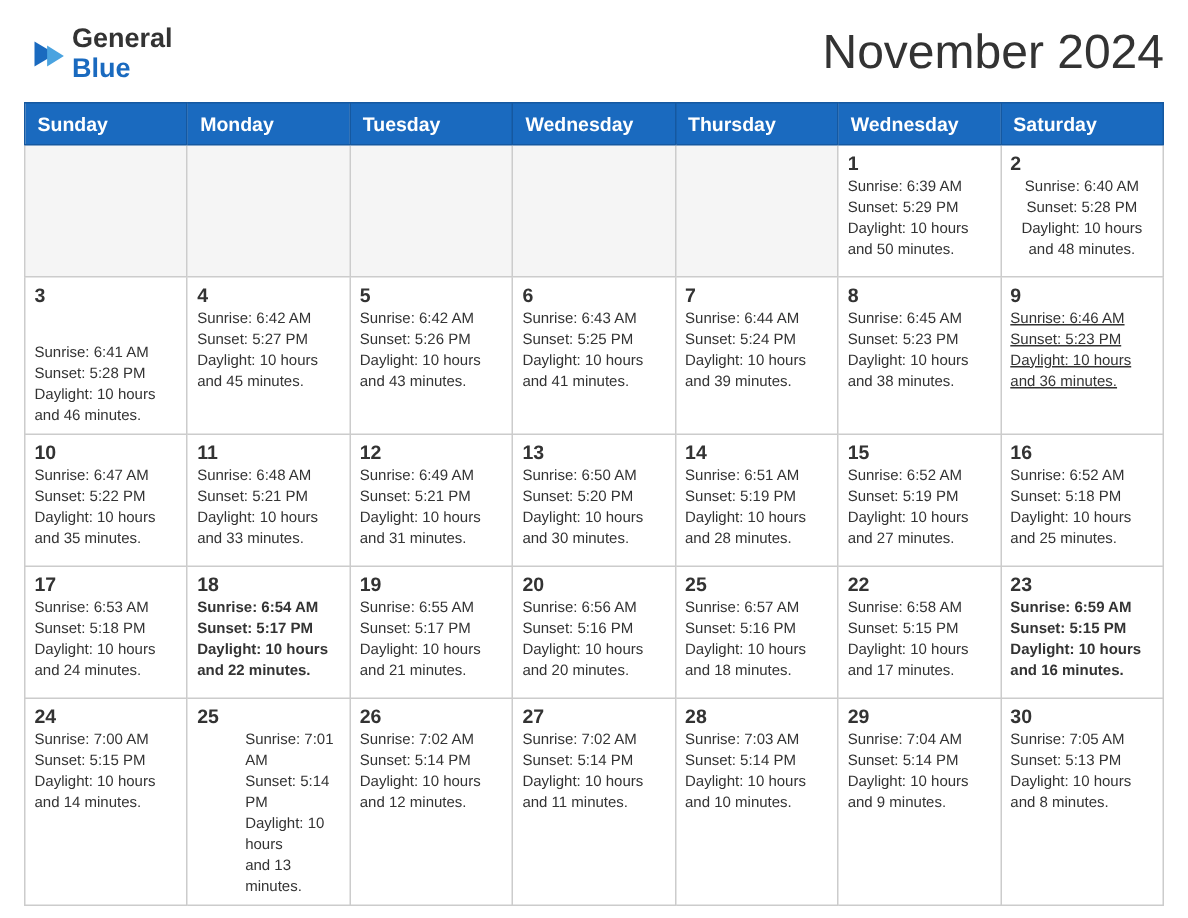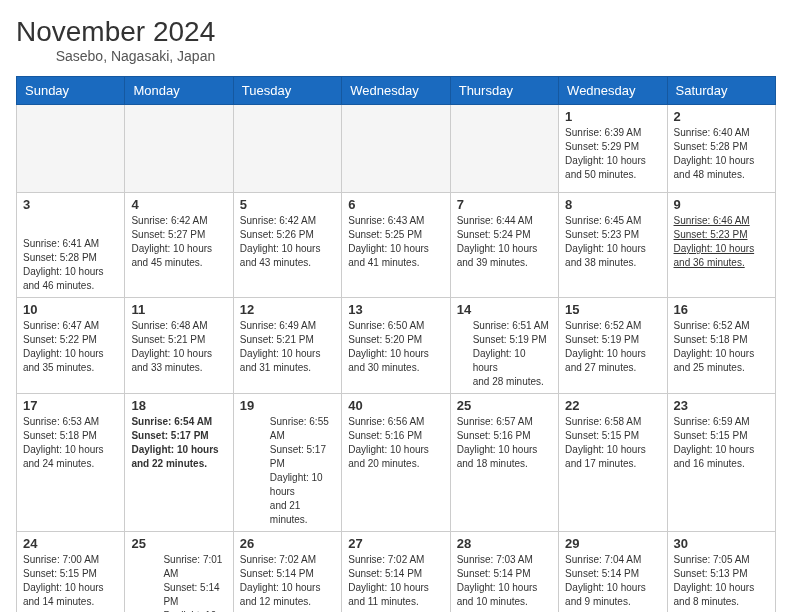--- a/index.html
+++ b/index.html
@@ -29,40 +29,40 @@
     .logo-text span.general { color: #333; }
     .logo-text span.blue { color: #1a6abf; }
     .logo-icon {
       width: 28px;
       height: 28px;
     }
     .title-block {
       text-align: right;
     }
     .month-title {
-      font-size: 28px;
+      font-size: 32px;
       font-weight: normal;
       color: #333;
     }
     .location {
       font-size: 14px;
       color: #555;
     }
     .calendar {
       width: 100%;
       border-collapse: collapse;
       border: 1px solid #ccc;
     }
     .calendar th {
       background: #1a6abf;
       color: white;
       text-align: left;
       padding: 6px 8px;
       font-size: 13px;
-      font-weight: normal;
+      font-weight: bold;
       border: 1px solid #1558a0;
       margin-left: 16px;
     }
     .calendar td {
       vertical-align: top;
       padding: 4px 6px;
       border: 1px solid #ccc;
       width: 108px;
       height: 88px;
       background: #fff;
@@ -81,23 +81,32 @@
     .day-info {
       font-size: 10px;
       line-height: 1.4;
       color: #333;
     }
   </style>
 </head>
 <body>
 
 <div class="header">
+  <div class="logo">
+    <svg class="logo-icon" viewBox="0 0 40 40" xmlns="http://www.w3.org/2000/svg">
+      <polygon points="10,32 30,20 10,8" fill="#1a6abf"></polygon>
+      <polygon points="22,32 38,22 22,12" fill="#4aa3e0"></polygon>
+    </svg>
+    <div class="logo-text">
+      <span class="general">General</span><br>
+      <span class="blue">Blue</span>
+    </div>
+  </div>
   <div class="title-block">
     <div class="month-title">November 2024</div>
-    <div class="location">Sasebo, Nagasaki, Japan</div>
   </div>
 </div>
 
 <table class="calendar">
   <thead>
     <tr>
     <th>Sunday</th>
         <th>Monday</th>
         <th>Tuesday</th>
         <th>Wednesday</th>
@@ -115,21 +124,21 @@
         <td class="empty"></td>
         <td>
           <span class="day-number">1</span>
           <div class="day-info" style="white-space: pre-line;">Sunrise: 6:39 AM
 Sunset: 5:29 PM
 Daylight: 10 hours
 and 50 minutes.</div>
         </td>
         <td>
           <span class="day-number">2</span>
-          <div class="day-info" style="white-space: pre-line;">Sunrise: 6:40 AM
+          <div class="day-info" style="white-space: pre-line; text-align: center;">Sunrise: 6:40 AM
 Sunset: 5:28 PM
 Daylight: 10 hours
 and 48 minutes.</div>
         </td>
       </tr>
       <tr>
         <td>
           <span class="day-number">3</span>
           <div class="day-info" style="white-space: pre-line; margin-top: 25px;">Sunrise: 6:41 AM
 Sunset: 5:28 PM
@@ -203,21 +212,21 @@
         </td>
         <td>
           <span class="day-number">13</span>
           <div class="day-info" style="white-space: pre-line;">Sunrise: 6:50 AM
 Sunset: 5:20 PM
 Daylight: 10 hours
 and 30 minutes.</div>
         </td>
         <td>
           <span class="day-number">14</span>
-          <div class="day-info" style="white-space: pre-line; margin-left: 16px;">Sunrise: 6:51 AM
+          <div class="day-info" style="white-space: pre-line;">Sunrise: 6:51 AM
 Sunset: 5:19 PM
 Daylight: 10 hours
 and 28 minutes.</div>
         </td>
         <td>
           <span class="day-number">15</span>
           <div class="day-info" style="white-space: pre-line;">Sunrise: 6:52 AM
 Sunset: 5:19 PM
 Daylight: 10 hours
 and 27 minutes.</div>
@@ -240,27 +249,27 @@
         </td>
         <td>
           <span class="day-number">18</span>
           <div class="day-info" style="white-space: pre-line; font-weight: bold;">Sunrise: 6:54 AM
 Sunset: 5:17 PM
 Daylight: 10 hours
 and 22 minutes.</div>
         </td>
         <td>
           <span class="day-number">19</span>
-          <div class="day-info" style="white-space: pre-line; margin-left: 30px;">Sunrise: 6:55 AM
+          <div class="day-info" style="white-space: pre-line;">Sunrise: 6:55 AM
 Sunset: 5:17 PM
 Daylight: 10 hours
 and 21 minutes.</div>
         </td>
         <td>
-          <span class="day-number">40</span>
+          <span class="day-number">20</span>
           <div class="day-info" style="white-space: pre-line;">Sunrise: 6:56 AM
 Sunset: 5:16 PM
 Daylight: 10 hours
 and 20 minutes.</div>
         </td>
         <td>
           <span class="day-number">25</span>
           <div class="day-info" style="white-space: pre-line;">Sunrise: 6:57 AM
 Sunset: 5:16 PM
 Daylight: 10 hours
@@ -268,21 +277,21 @@
         </td>
         <td>
           <span class="day-number">22</span>
           <div class="day-info" style="white-space: pre-line;">Sunrise: 6:58 AM
 Sunset: 5:15 PM
 Daylight: 10 hours
 and 17 minutes.</div>
         </td>
         <td>
           <span class="day-number">23</span>
-          <div class="day-info" style="white-space: pre-line;">Sunrise: 6:59 AM
+          <div class="day-info" style="white-space: pre-line; font-weight: bold;">Sunrise: 6:59 AM
 Sunset: 5:15 PM
 Daylight: 10 hours
 and 16 minutes.</div>
         </td>
       </tr>
       <tr>
         <td>
           <span class="day-number">24</span>
           <div class="day-info" style="white-space: pre-line;">Sunrise: 7:00 AM
 Sunset: 5:15 PM

